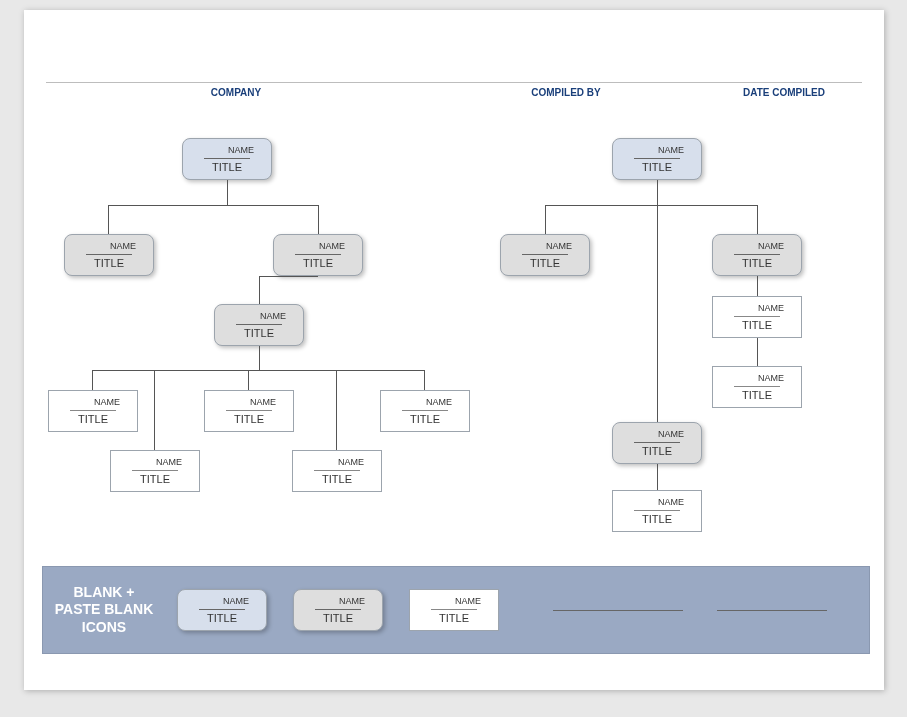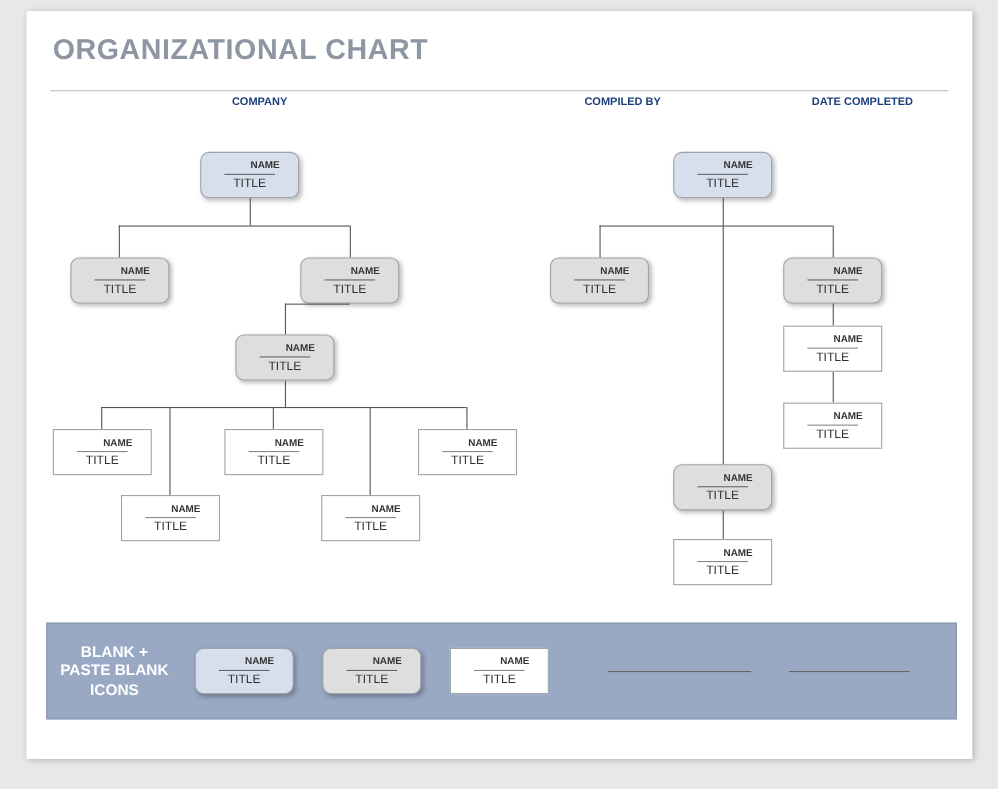--- a/index.html
+++ b/index.html
@@ -70,21 +70,21 @@
     background: #ffffff;
     box-sizing: border-box;
     padding-top: 6px;
     text-align: center;
   }
   .node.round { border-radius: 8px; box-shadow: 2px 2px 4px rgba(0,0,0,0.25); }
   .node.blue  { background: #d7dfec; }
   .node.gray  { background: #dedede; }
   .node .nm {
     font-size: 9px;
-    font-weight: 700;
+    font-weight: 400;
     font-stretch: condensed;
     color: #333;
     padding-bottom: 2px;
     padding-left: 28px;
   }
   .node .sep {
     width: 46px;
     height: 0;
     border-top: 1px solid #666;
     margin: 1px auto 2px auto;
@@ -129,26 +129,25 @@
   }
   .footer .node { top: 22px; }
   .footer .conn-long { position:absolute; top:43px; height:0; border-top:1px solid #666; }
   .footer .conn-short{ position:absolute; top:43px; height:0; border-top:1px solid #666; }
 </style>
 </head>
 <body>
 
 <div class="page">
 
-  <div class="title">ORGANIZATIONAL CHART</div>
 
   <div class="header-row">
     <div class="header-cell hc2">COMPILED BY</div>
     <div class="header-cell hc1">COMPANY</div>
-    <div class="header-cell hc3">DATE COMPLETED</div>
+    <div class="header-cell hc3">DATE COMPILED</div>
   </div>
 
   <div class="chart">
 
     <div class="node round blue" style="left:158px; top:30px;">
       <div class="nm">NAME</div>
       <div class="sep"></div>
       <div class="tl">TITLE</div>
     </div>
 

